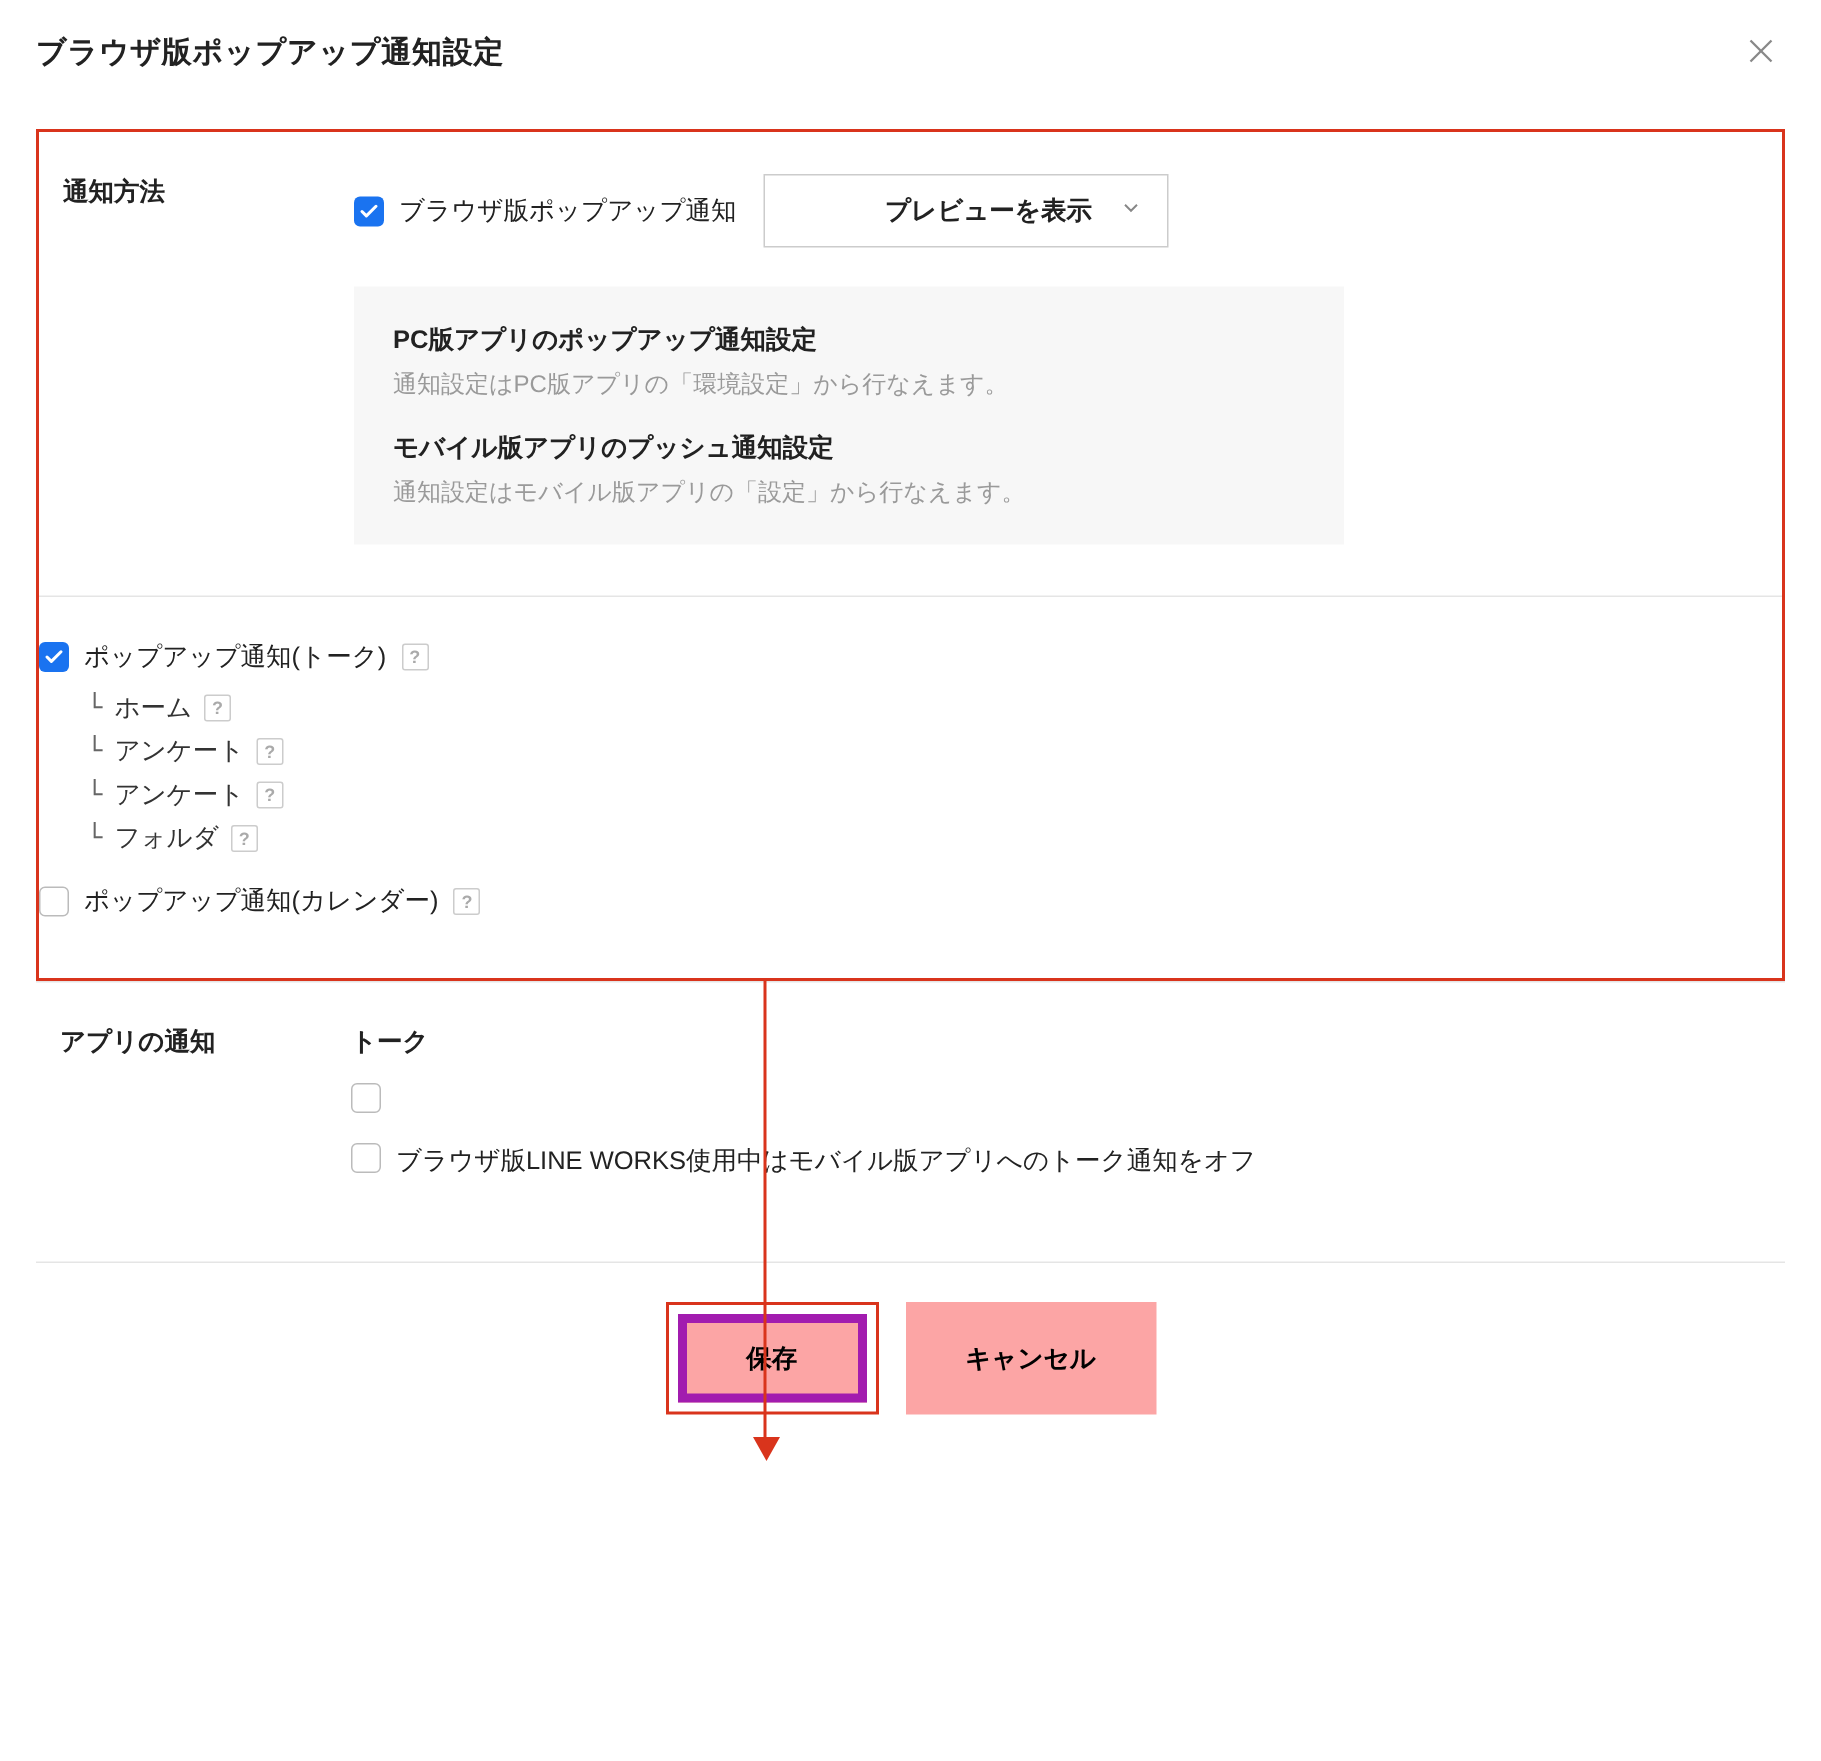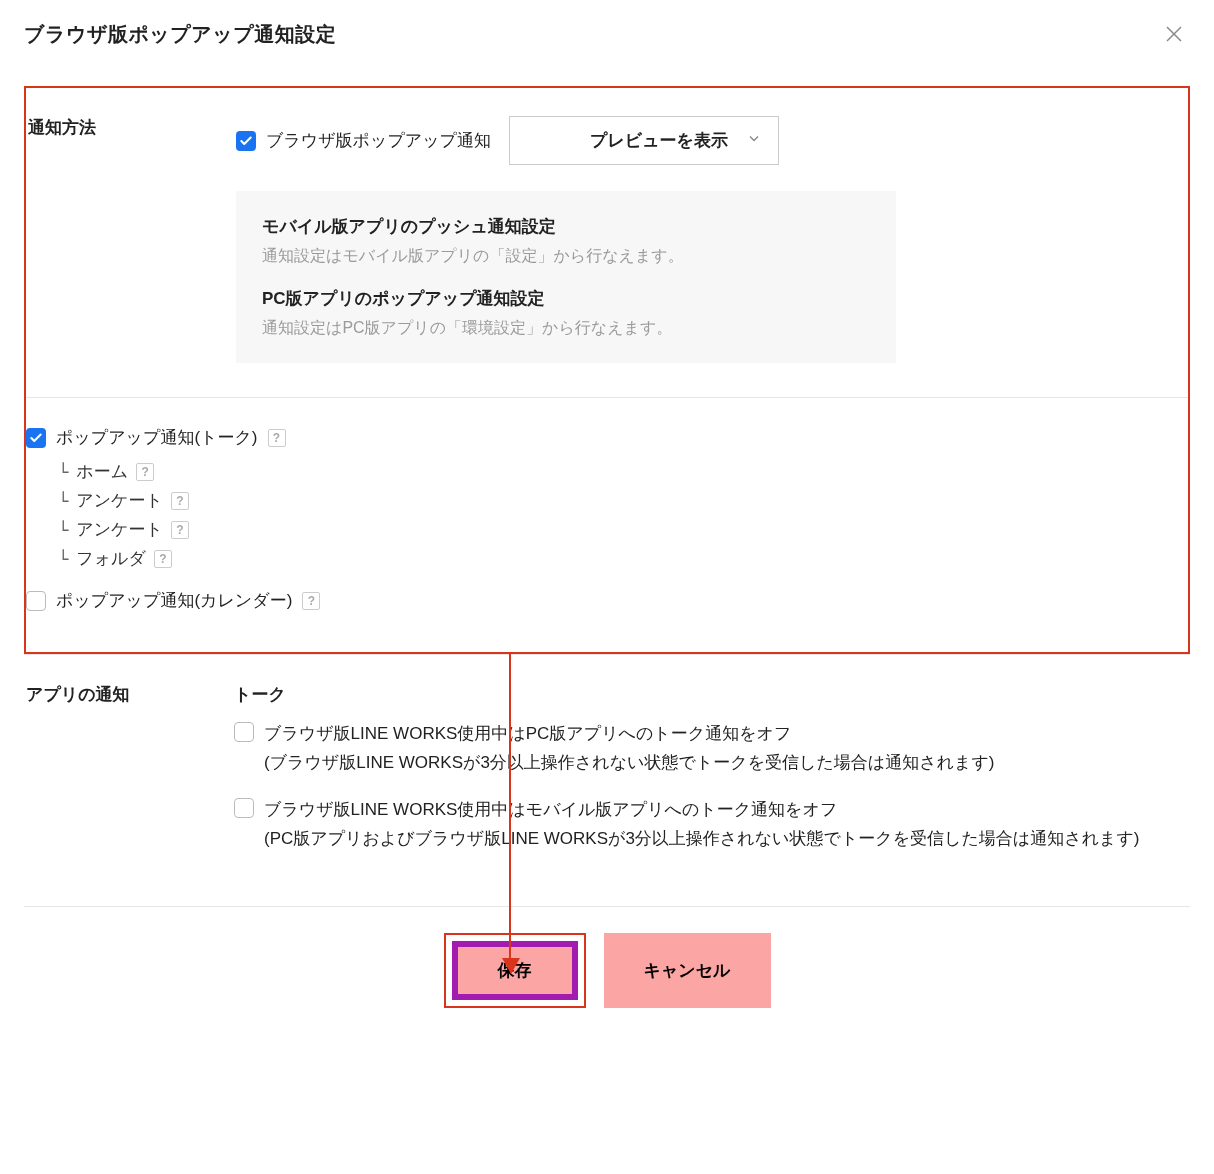--- a/index.html
+++ b/index.html
@@ -40,21 +40,21 @@
     .section {
       display: flex;
       border-bottom: 1px solid #e5e5e5;
       padding: 28px 0 34px;
     }
     .section-label {
       width: 210px;
       flex-shrink: 0;
       font-size: 17px;
       font-weight: 700;
-      padding-left: 2px;
+      padding-left: 16px;
       color: #222;
     }
     .section-body {
       flex: 1;
     }
 
     .row-inline {
       display: flex;
       align-items: center;
       gap: 18px;
@@ -246,26 +246,26 @@
           <span class="chev">
             <svg width="16" height="16" viewBox="0 0 24 24" fill="none" stroke="currentColor" stroke-width="2">
                 <polyline points="6 9 12 15 18 9"></polyline>
               </svg>
           </span>
         </div>
       </div>
 
       <div class="info-box">
         <div class="info-block">
+          <div class="info-block-title">PC版アプリのポップアップ通知設定</div>
+          <div class="info-block-text">通知設定はPC版アプリの「環境設定」から行なえます。</div>
+        </div>
+        <div class="info-block">
           <div class="info-block-title">モバイル版アプリのプッシュ通知設定</div>
           <div class="info-block-text">通知設定はモバイル版アプリの「設定」から行なえます。</div>
-        </div>
-        <div class="info-block">
-          <div class="info-block-title">PC版アプリのポップアップ通知設定</div>
-          <div class="info-block-text">通知設定はPC版アプリの「環境設定」から行なえます。</div>
         </div>
       </div>
     </div>
   </div>
 
   <div class="section" style="border-bottom:none;">
     <div class="section-body">
       <div class="checkbox-item">
         <label class="checkbox-wrap">
           <span class="checkbox-box checked">
@@ -317,33 +317,28 @@
   <div class="arrow-head"></div>
 
   <div class="section" style="border-top:1px solid #e5e5e5;">
     <div class="section-label">アプリの通知</div>
     <div class="section-body">
       <div class="app-talk-title">トーク</div>
 
       <div class="app-check-item">
         <label class="checkbox-wrap">
           <span class="checkbox-box unchecked"></span>
-          <span class="app-check-text">
-            <span>ブラウザ版LINE WORKS使用中はPC版アプリへのトーク通知をオフ</span>
-            <span class="app-check-note">(ブラウザ版LINE WORKSが3分以上操作されない状態でトークを受信した場合は通知されます)</span>
-          </span>
         </label>
       </div>
 
       <div class="app-check-item">
         <label class="checkbox-wrap">
           <span class="checkbox-box unchecked"></span>
           <span class="app-check-text">
             <span>ブラウザ版LINE WORKS使用中はモバイル版アプリへのトーク通知をオフ</span>
-            <span class="app-check-note">(PC版アプリおよびブラウザ版LINE WORKSが3分以上操作されない状態でトークを受信した場合は通知されます)</span>
           </span>
         </label>
       </div>
     </div>
   </div>
 
   <div class="footer">
     <span class="save-highlight">
       <button class="btn">保存</button>
     </span>

